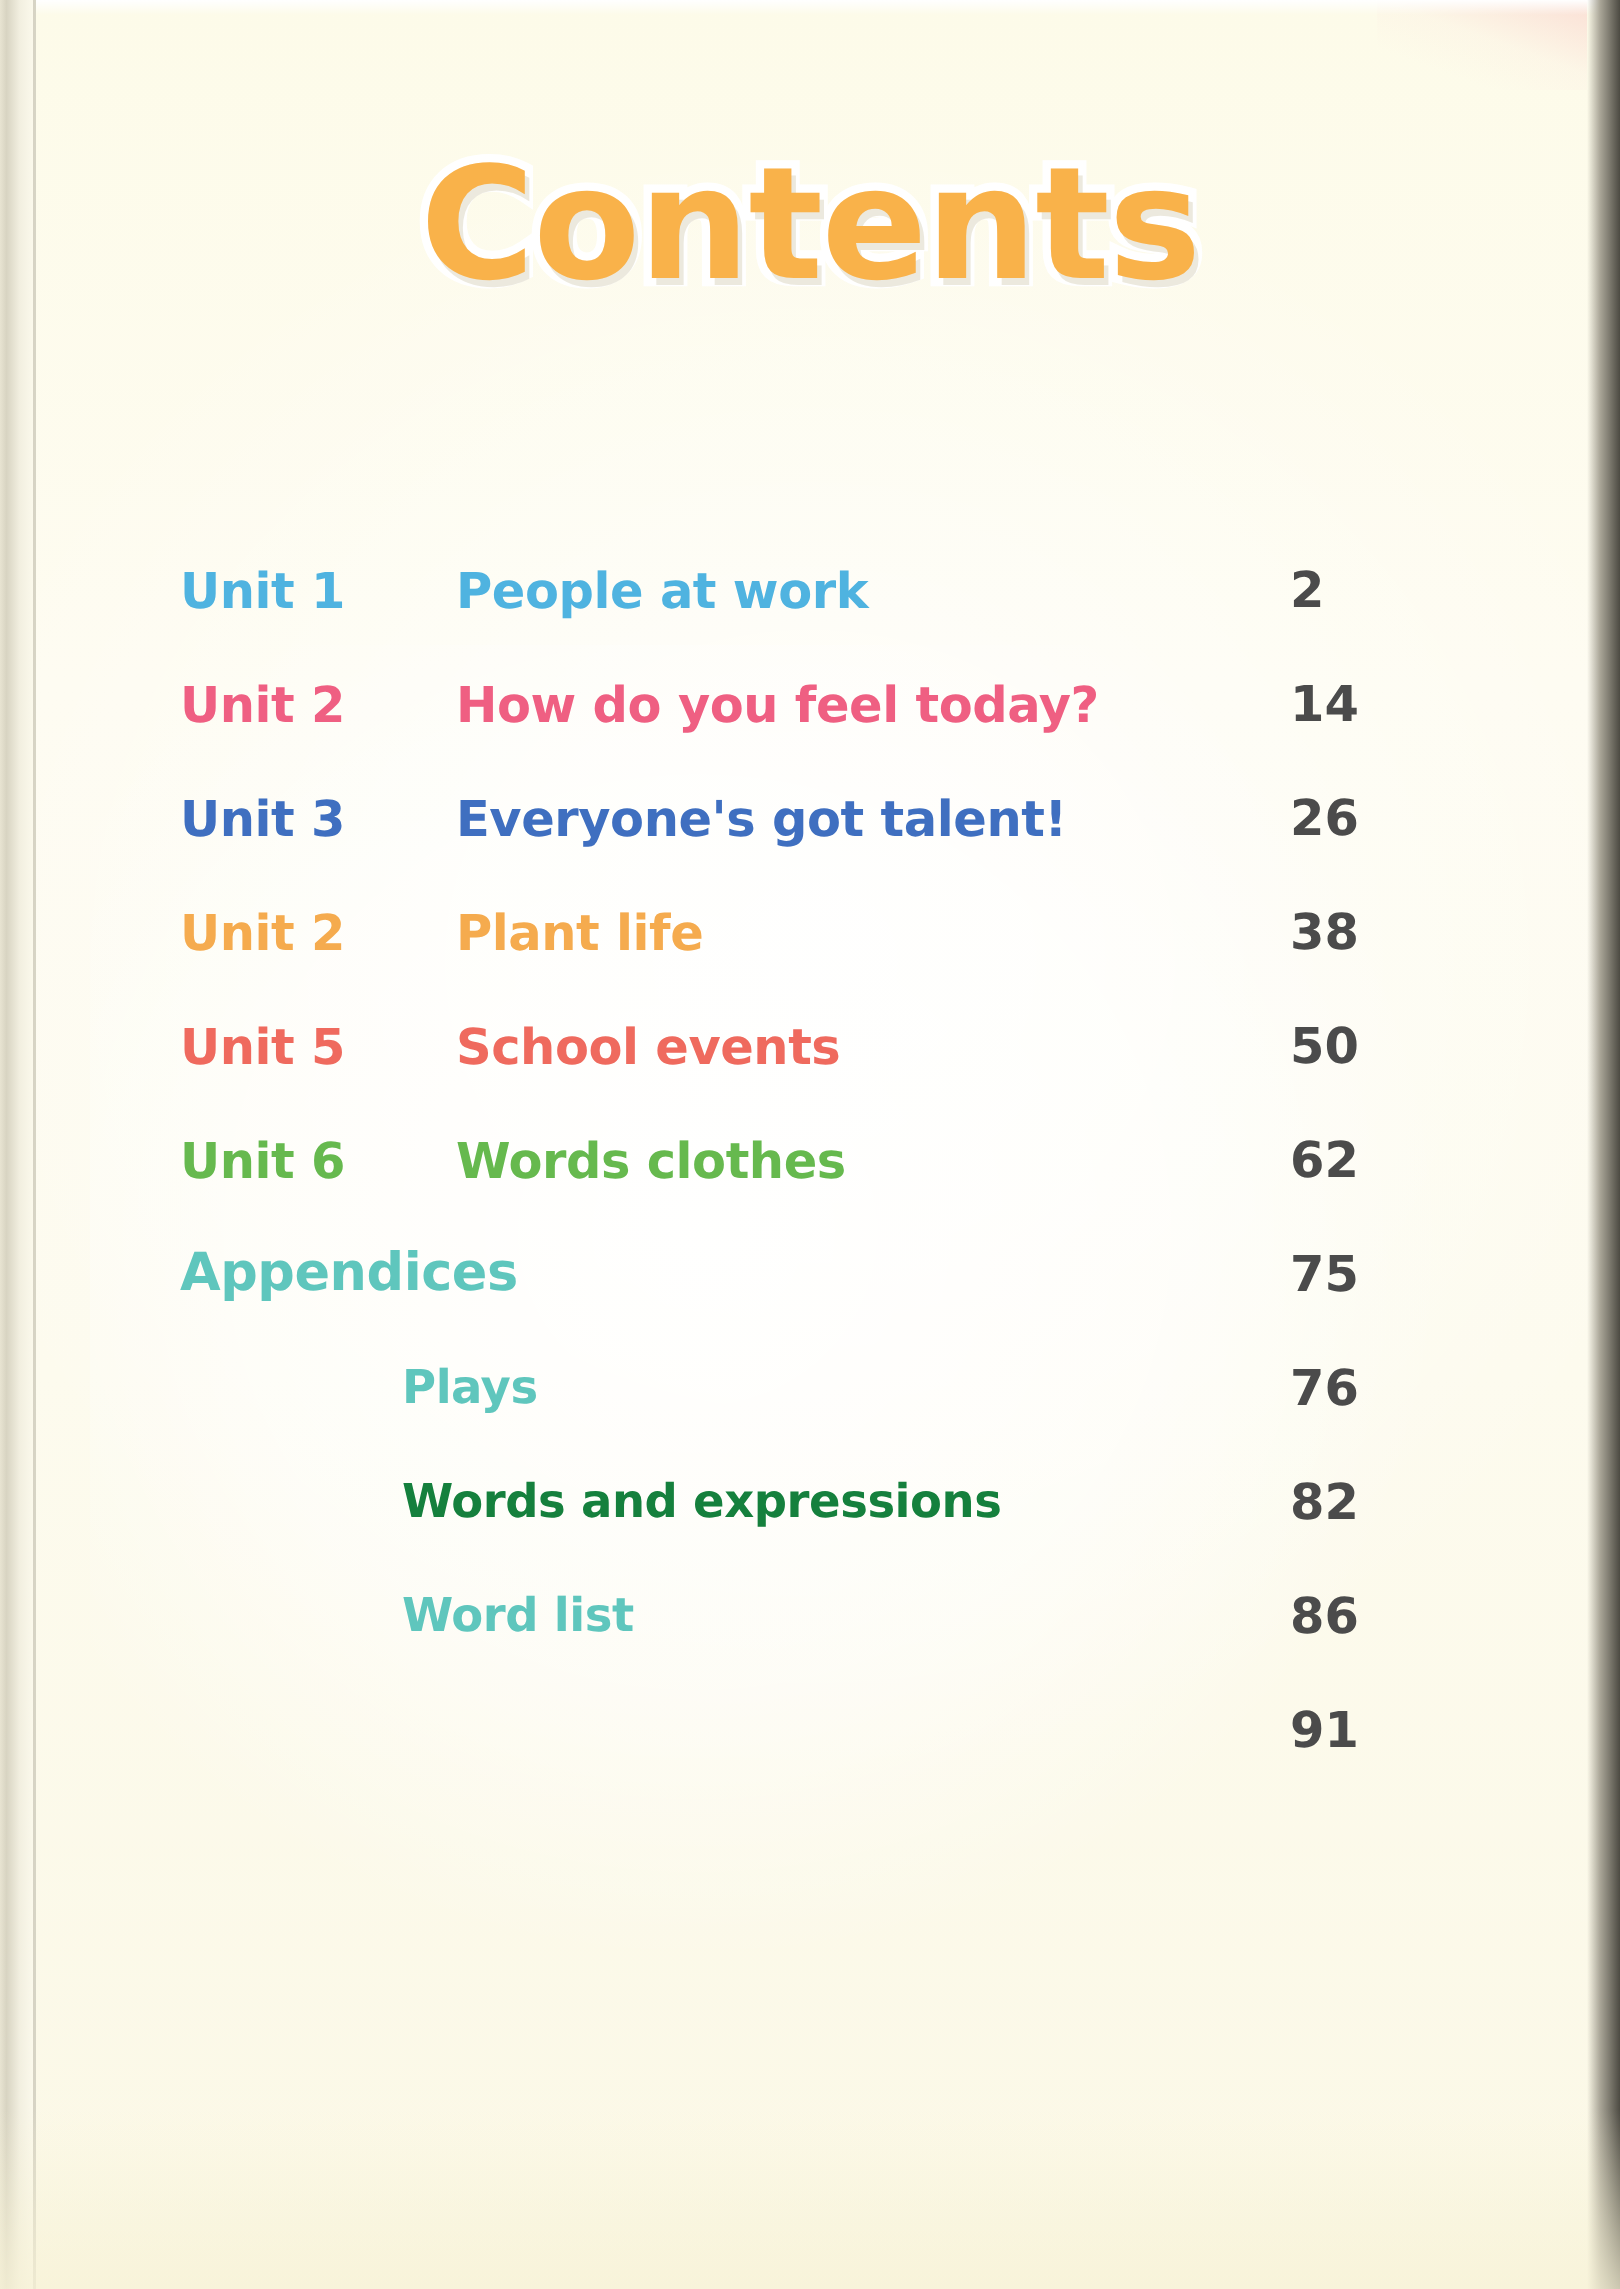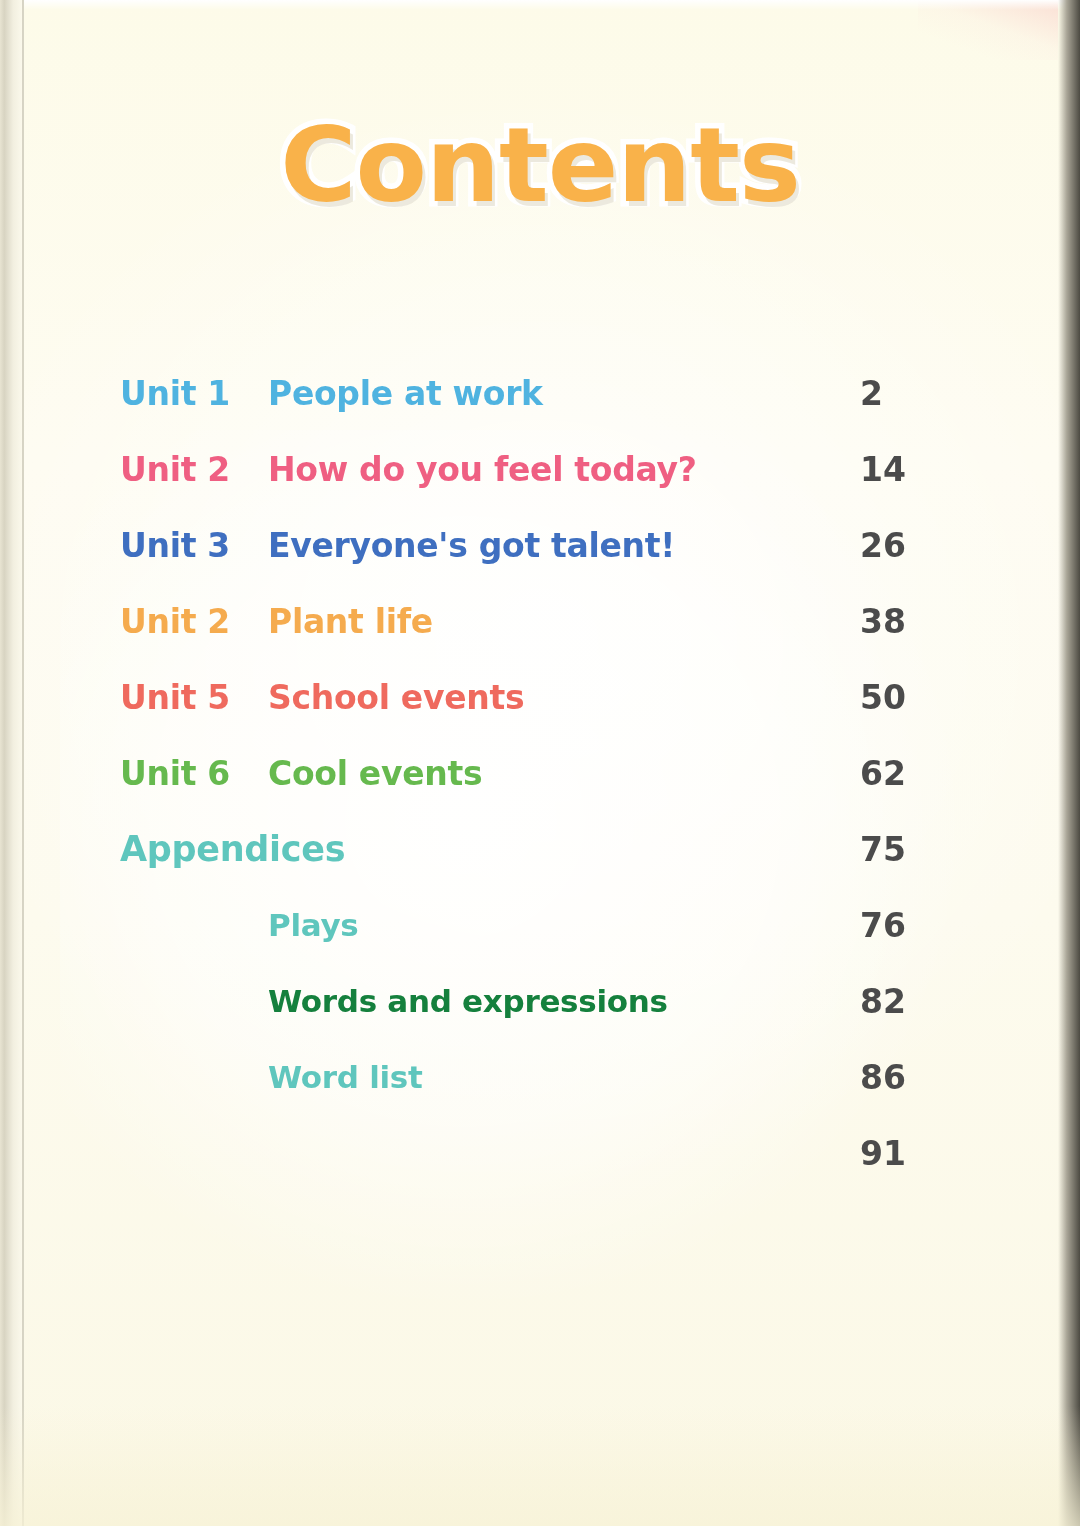--- a/index.html
+++ b/index.html
@@ -91,35 +91,36 @@
     display: inline-block;
     font-family: "DejaVu Sans", sans-serif;
     font-weight: bold;
     font-size: 104px;
     letter-spacing: -1px;
     color: #f9b24a;
     -webkit-text-stroke: 11px #ffffff;
     paint-order: stroke fill;
     text-shadow:
       3px 5px 0 rgba(220,215,195,0.55);
-    margin: 16px;
+    margin: 0;
   }
 
   
   #toc {
     position: absolute;
     left: 120px;
     top: 355px;
     width: 810px;
   }
   .toc-row {
     position: relative;
     height: 76px;
     display: flex;
     align-items: center;
+    gap: 36px;
   }
   .toc-unit {
     font-family: "DejaVu Sans", sans-serif;
     font-weight: bold;
     font-size: 33px;
     width: 148px;
     flex: 0 0 148px;
     letter-spacing: -0.3px;
   }
   .toc-title {
@@ -194,21 +195,21 @@
     </div>
 
     <div class="toc-row">
       <span class="toc-unit" style="color:#ef6a5e">Unit 5</span>
       <span class="toc-title" style="color:#ef6a5e">School events</span>
       <span class="toc-page">50</span>
     </div>
 
     <div class="toc-row">
       <span class="toc-unit" style="color:#66b94e">Unit 6</span>
-      <span class="toc-title" style="color:#66b94e">Cool events</span>
+      <span class="toc-title" style="color:#66b94e">Words clothes</span>
       <span class="toc-page">62</span>
     </div>
 
     <div class="toc-row appendices-head">
       <span class="toc-unit" style="color:#5fc6bd">Appendices</span>
       <span class="toc-page">75</span>
     </div>
 
     <div class="toc-row appendix-row">
       <span class="toc-title" style="color:#5fc6bd">Plays</span>

